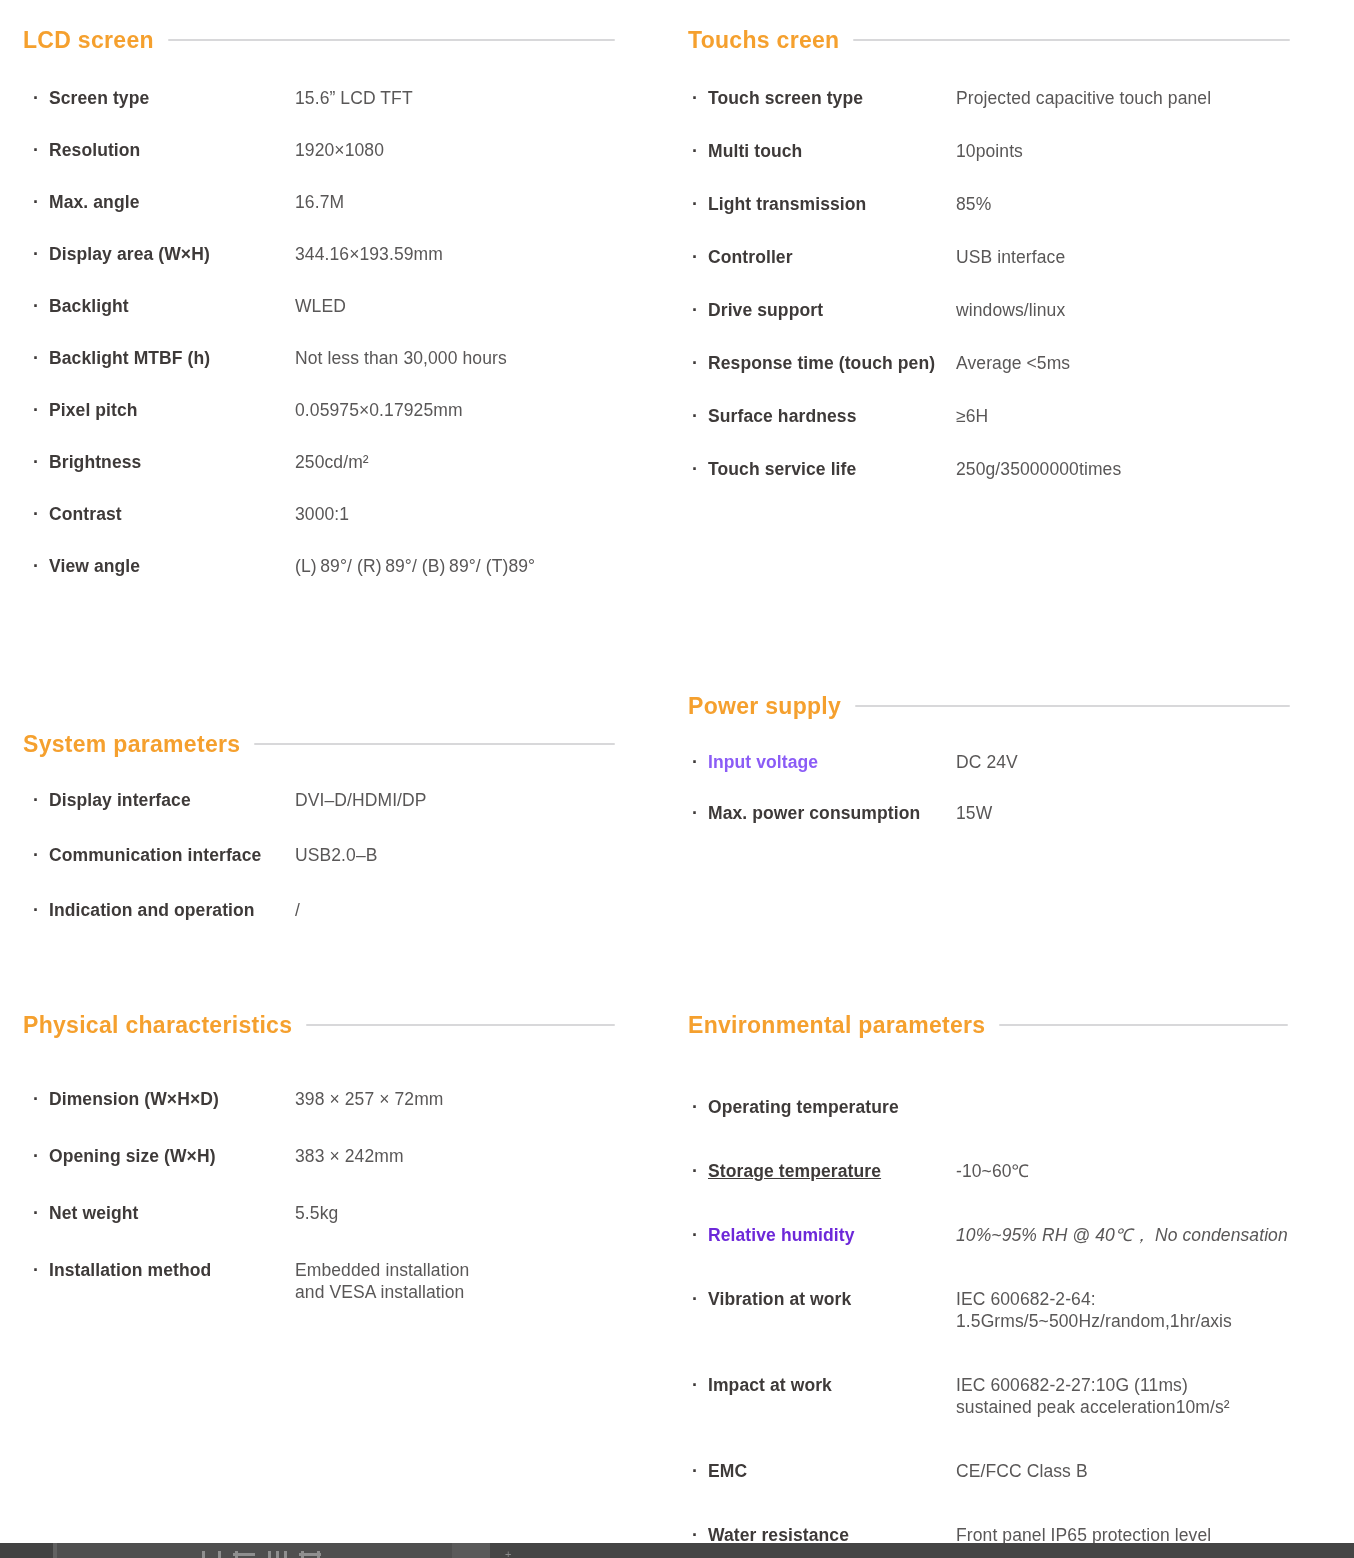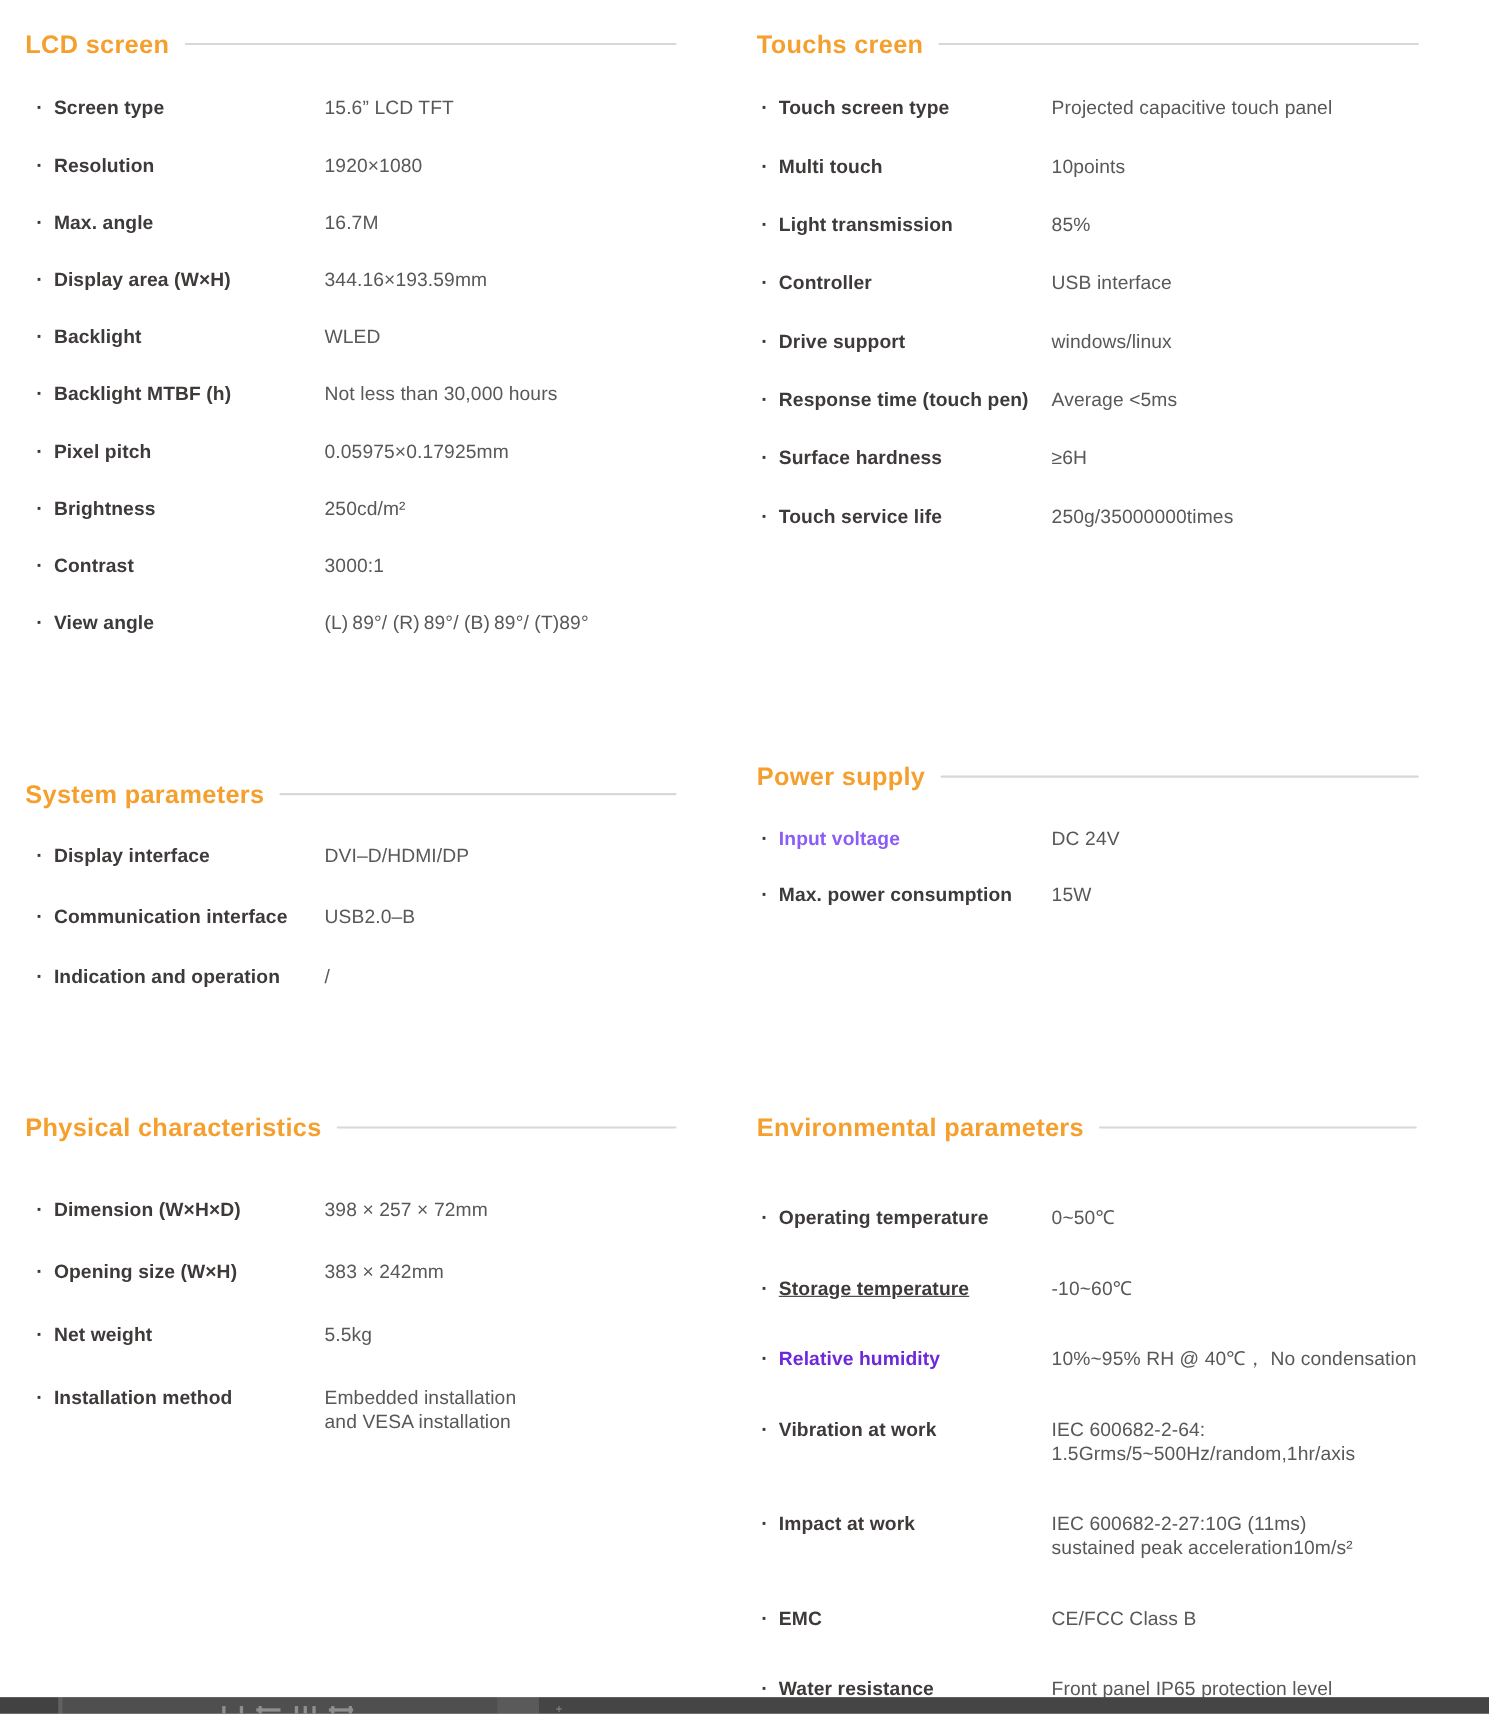--- a/index.html
+++ b/index.html
@@ -40,21 +40,21 @@
 
   
   .s-lcd      { left:23px;  top:24px;   width:592px; }
   .s-lcd      .rows { margin-top:31px; }
   .s-lcd      .row  { margin-bottom:30px; }
 
   .s-touch    { left:688px; top:24px;   width:602px; }
   .s-touch    .rows { margin-top:31px; }
   .s-touch    .row  { margin-bottom:31px; }
 
-  .s-system   { left:23px;  top:706px;  width:592px; }
+  .s-system   { left:23px;  top:728px;  width:592px; }
   .s-system   .rows { margin-top:29px; }
   .s-system   .row  { margin-bottom:33px; }
 
   .s-power    { left:688px; top:690px;  width:602px; }
   .s-power    .rows { margin-top:29px; }
   .s-power    .row  { margin-bottom:29px; }
 
   .s-physical { left:23px;  top:1009px; width:592px; }
   .s-physical .rows { margin-top:47px; }
   .s-physical .row  { margin-bottom:35px; }
@@ -273,31 +273,30 @@
 
   <section class="sec col-right s-env">
     <div class="sec-head">
       <h2 class="sec-title" style="color: rgb(245, 160, 46);">Environmental parameters</h2>
       <div class="rule" style="background: rgb(216, 216, 218);"></div>
     </div>
     <div class="rows">
         <div class="row">
           <span class="bullet">·</span>
           <span class="label" style="color: rgb(62, 58, 57);">Operating temperature</span>
-          <span class="value" style="color: rgb(89, 87, 87);">0~50℃</span>
         </div>
         <div class="row">
           <span class="bullet">·</span>
           <span class="label" style="color: rgb(62, 58, 57); text-decoration: underline;">Storage temperature</span>
           <span class="value" style="color: rgb(89, 87, 87);">-10~60℃</span>
         </div>
         <div class="row">
           <span class="bullet">·</span>
           <span class="label" style="color: #6d28d9;">Relative humidity</span>
-          <span class="value" style="color: rgb(89, 87, 87);">10%~95% RH @ 40℃， No condensation</span>
+          <span class="value" style="color: rgb(89, 87, 87); font-style: italic;">10%~95% RH @ 40℃， No condensation</span>
         </div>
         <div class="row">
           <span class="bullet">·</span>
           <span class="label" style="color: rgb(62, 58, 57);">Vibration at work</span>
           <span class="value" style="color: rgb(89, 87, 87);">IEC 600682-2-64:
 1.5Grms/5~500Hz/random,1hr/axis</span>
         </div>
         <div class="row">
           <span class="bullet">·</span>
           <span class="label" style="color: rgb(62, 58, 57);">Impact at work</span>

